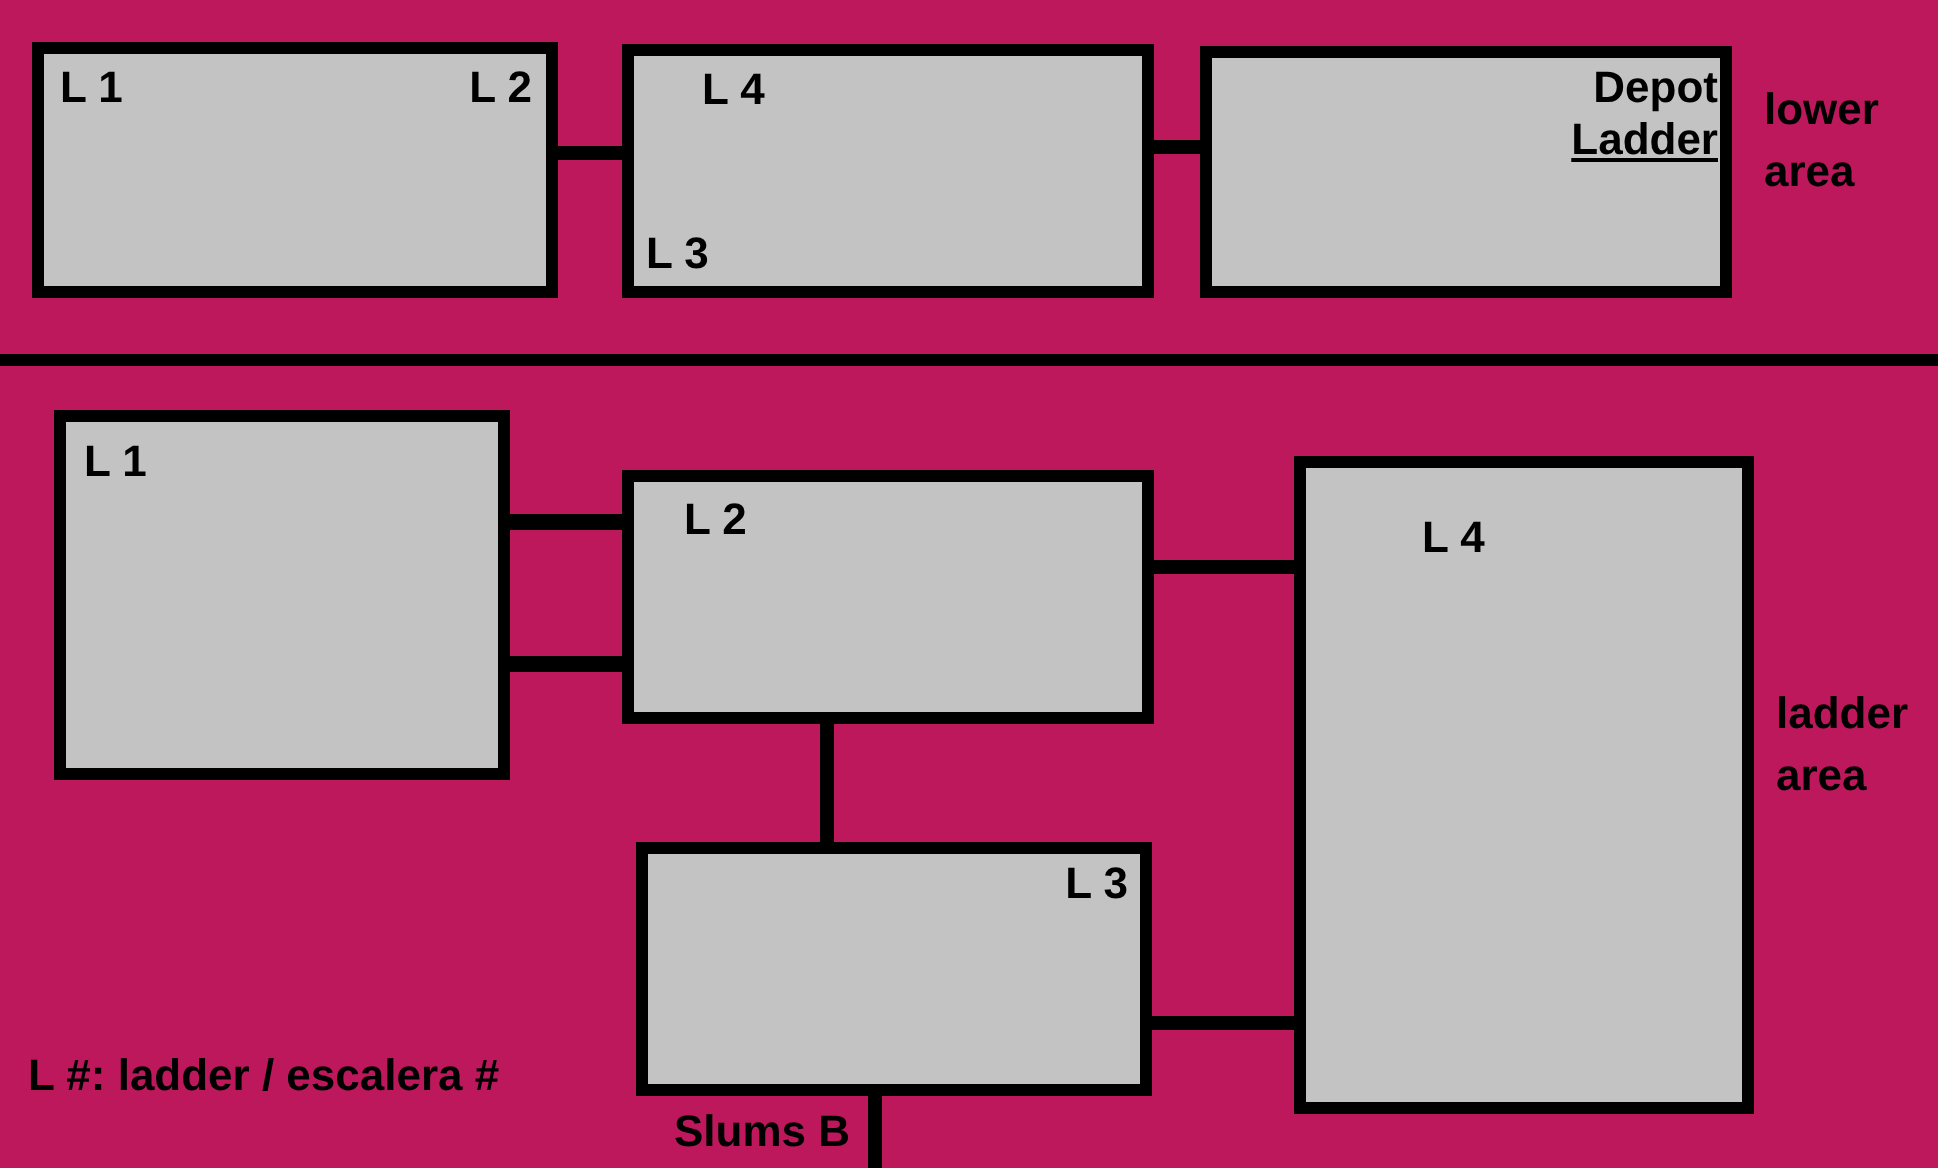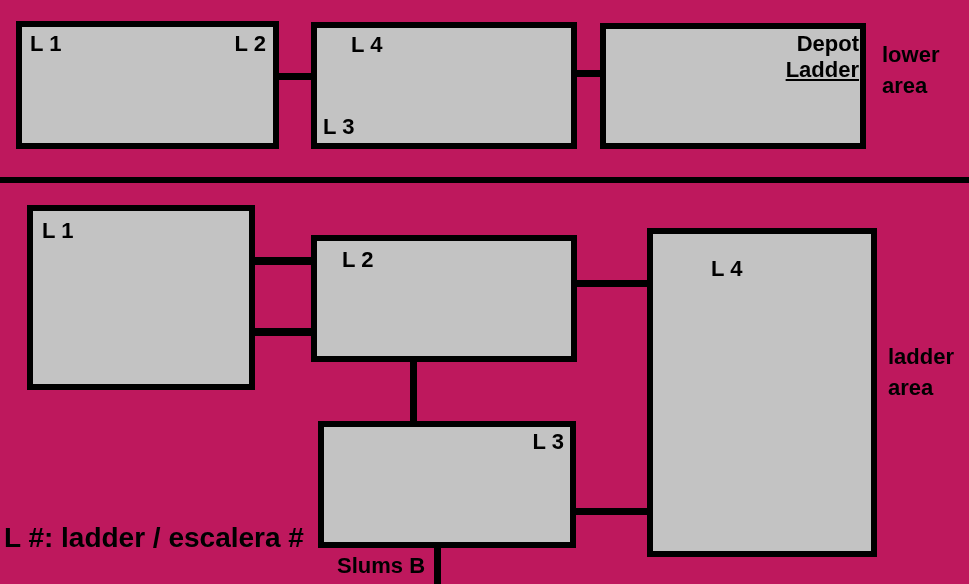--- a/index.html
+++ b/index.html
@@ -50,21 +50,21 @@
   #lbl-low3    { right:1px; top:2px; text-align:right; }
   #lbl-high-l1 { left:9px;  top:7px; }
   #lbl-high-l2 { left:25px; top:6px; }
   #lbl-high-l3 { right:6px; top:2px; }
   #lbl-high-l4 { left:58px; top:22px; }
 
   
   #lower-side-label  { left:882px; top:39px; }
   #higher-side-label { left:888px; top:341px; }
   #depot-label  { left:337px; top:553px; font-size:22px; }
-  #legend-label { left:4px;   top:525px; font-size:28px; }
+  #legend-label { left:14px;   top:525px; font-size:22px; }
 </style>
 </head>
 <body>
 
 <div class="canvas">
 
   <div class="room" id="lower-room-1">
     <span class="lbl" id="lbl-low1-l1">L 1</span>
     <span class="lbl" id="lbl-low1-l2">L 2</span>
   </div>

